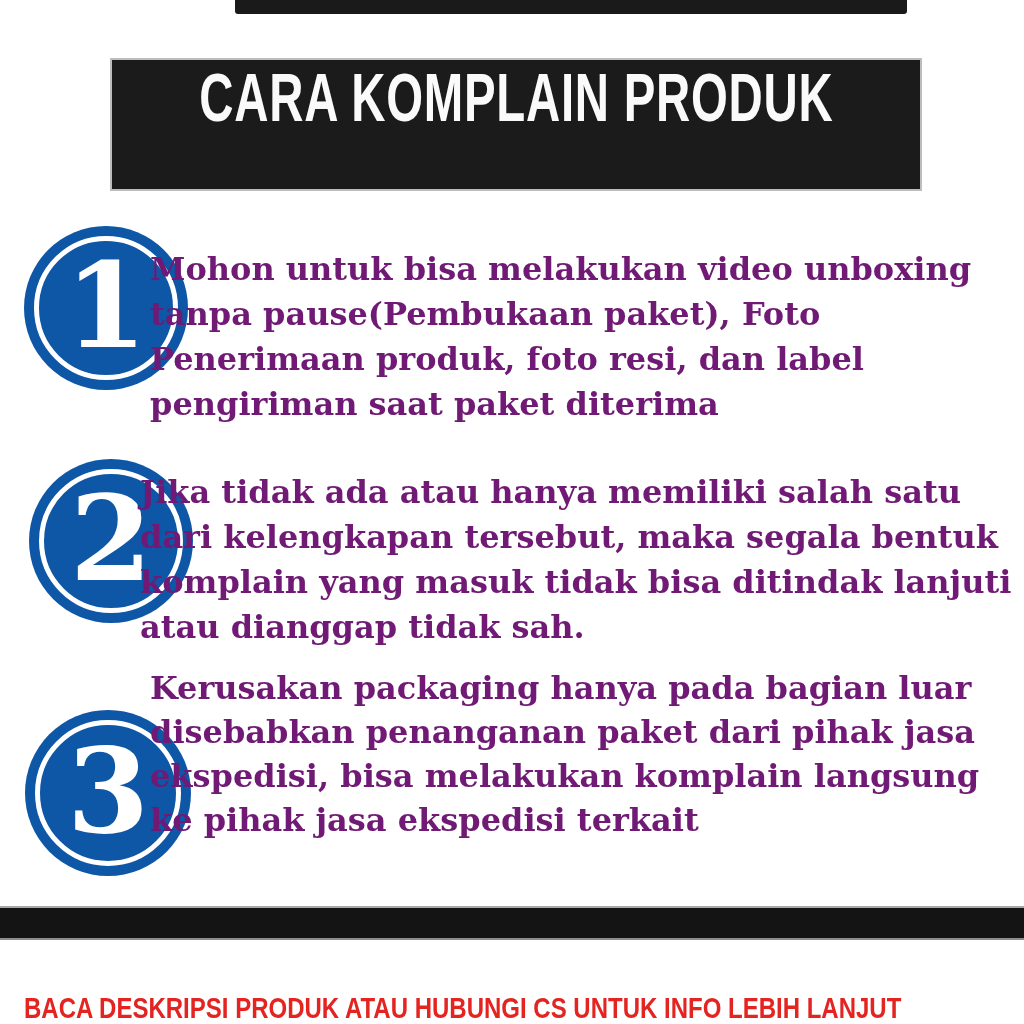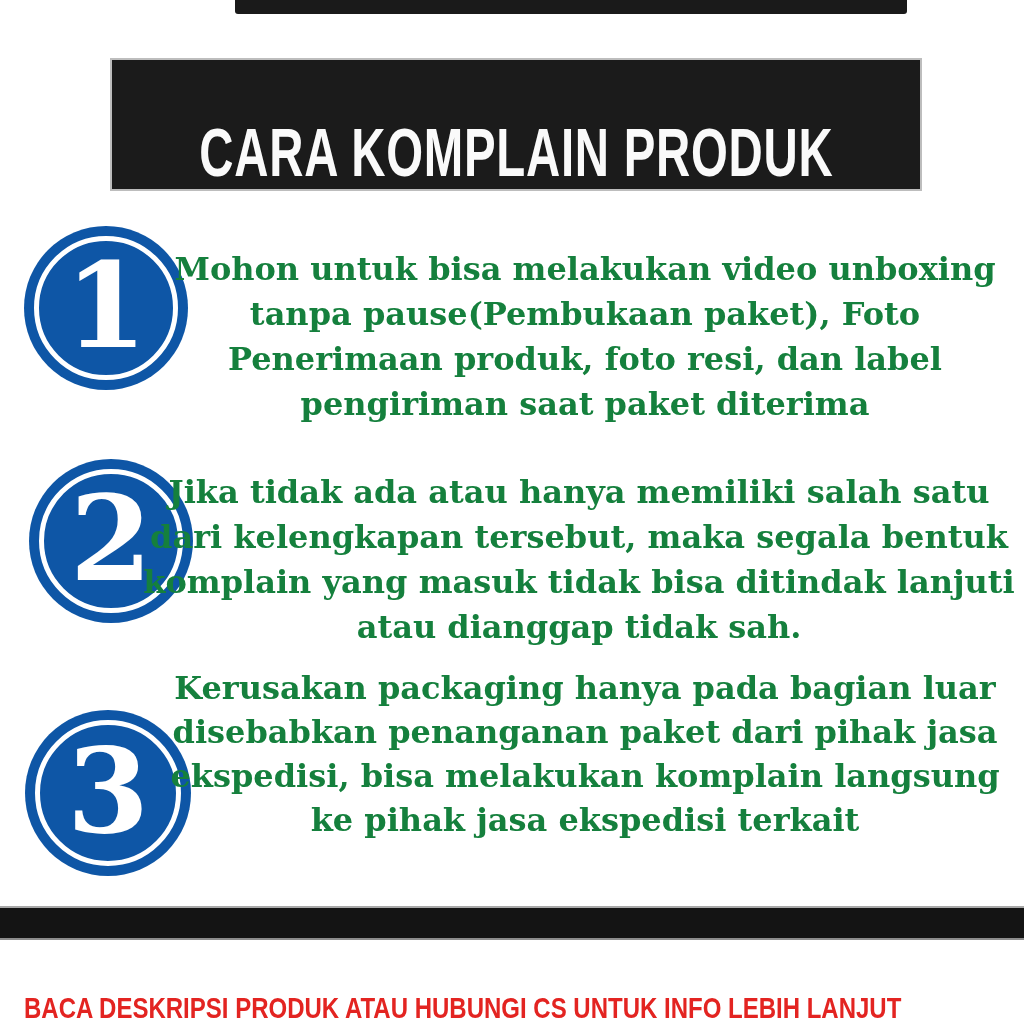--- a/index.html
+++ b/index.html
@@ -8,43 +8,43 @@
     background:#ffffff;
     font-family:"Liberation Sans", sans-serif;
   }
   .top-strip{
     position:absolute;left:235px;top:0;width:672px;height:14px;
     background:#1a1a1a;border-radius:0 0 3px 3px;
   }
   .header-box{
     position:absolute;left:110px;top:58px;width:812px;height:133px;
     background:#1b1b1b;border:2px solid #bdbdbd;box-sizing:border-box;
-    display:flex;align-items:flex-end;justify-content:center;
+    display:flex;align-items:flex-start;justify-content:center;
   }
   .header-title{
     color:#fafafa;font-weight:700;font-size:64px;letter-spacing:1px;
     white-space:nowrap;transform:scale(0.74,1.08);transform-origin:center center;
     font-family:"Liberation Sans", sans-serif;
   }
   .step-circle{
     position:absolute;border-radius:50%;
     background:#0e56a6;
   }
   .step-circle .inner-ring{
     position:absolute;inset:10px;border:5px solid #ffffff;border-radius:50%;
     background:#0e56a6;
     display:flex;align-items:center;justify-content:center;
   }
   .step-number{
     color:#ffffff;font-family:"DejaVu Serif", serif;font-weight:700;
     font-size:118px;line-height:1;margin-top:-4px;
   }
   .step-text{
-    position:absolute;text-align:center;
-    font-family:"DejaVu Serif", serif;font-weight:700;color:#15803d;
+    position:absolute;text-align:left;
+    font-family:"DejaVu Serif", serif;font-weight:700;color:#701a75;
     font-size:32px;line-height:45px;
   }
   .circle-1{left:24px;top:226px;width:164px;height:164px;}
   .circle-2{left:29px;top:459px;width:164px;height:164px;}
   .circle-3{left:25px;top:710px;width:166px;height:166px;}
   .text-1{left:150px;top:247px;width:870px;}
   .text-2{left:140px;top:470px;width:878px;}
   .text-3{left:150px;top:666px;width:870px;line-height:44px;}
   .bottom-bar{
     position:absolute;left:0;top:906px;width:1024px;height:34px;

